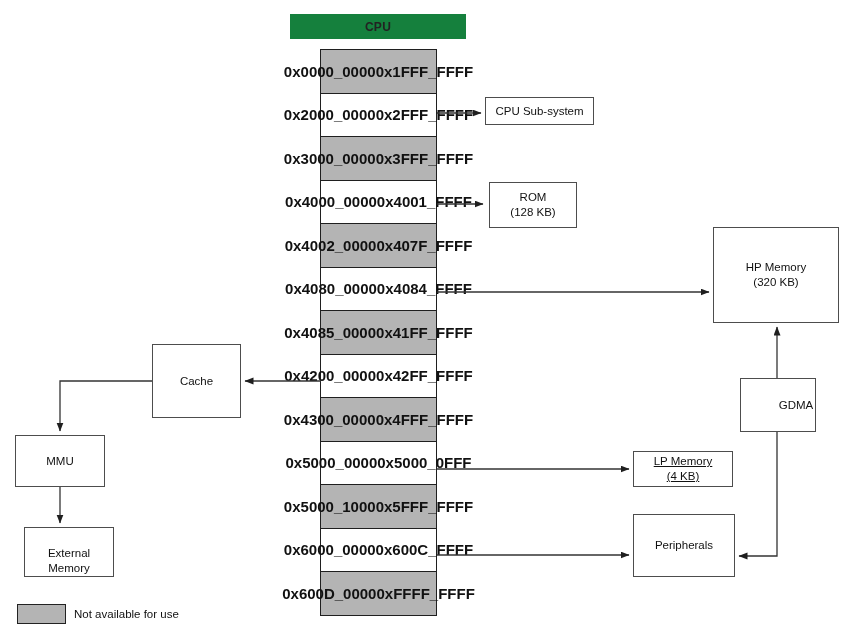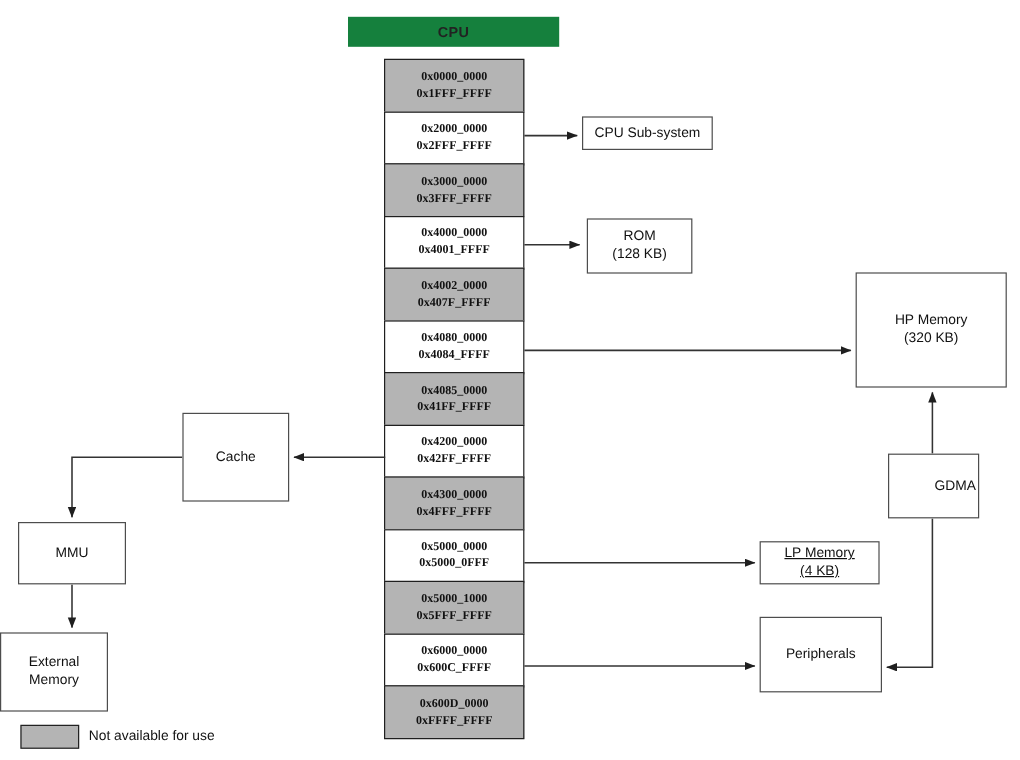--- a/index.html
+++ b/index.html
@@ -14,41 +14,41 @@
     font-size:12px;font-weight:bold;color:#222;letter-spacing:.3px;
   }
   
   #region-stack{
     position:absolute;left:320px;top:49px;width:117px;
     display:flex;flex-direction:column;
   }
   .region{
     box-sizing:border-box;height:45px;width:100%;
     border:1.5px solid #1f1f1f;margin-top:-1.5px;
-    display:flex;flex-direction:column;align-items:center;justify-content:center;
-    background:#ffffff;font-size:10px;font-weight:bold;line-height:14px;color:#111;font-family:Liberation Serif, serif;
+    display:flex;flex-direction:row;align-items:center;justify-content:center;
+    background:#ffffff;font-size:15px;font-weight:bold;line-height:14px;color:#111;
   }
   .region:first-child{margin-top:0;}
   .region.unavailable{background:#b4b4b4;}
   
   .block{
     position:absolute;box-sizing:border-box;background:#ffffff;
     border:1px solid #4d4d4d;
     display:flex;flex-direction:column;align-items:center;justify-content:center;
     font-size:11.5px;line-height:15px;color:#111;text-align:center;
   }
   #box-cpu-subsystem{left:485px;top:97px;width:109px;height:28px;}
   #box-rom{left:489px;top:182px;width:88px;height:46px;}
   #box-hp-memory{left:713px;top:227px;width:126px;height:96px;}
   #box-gdma{left:740px;top:378px;width:76px;height:54px;padding-left:36px;}
   #box-lp-memory{left:633px;top:451px;width:100px;height:36px;text-decoration:underline;}
   #box-peripherals{left:633px;top:514px;width:102px;height:63px;}
   #box-cache{left:152px;top:344px;width:89px;height:74px;text-align:right;}
   #box-mmu{left:15px;top:435px;width:90px;height:52px;}
-  #box-external-memory{left:0;top:527px;width:90px;height:66px;}
+  #box-external-memory{left:24px;top:527px;width:90px;height:50px;justify-content:flex-end;}
   #box-external-memory .blk-label{width:62px;}
   
   #connectors{position:absolute;left:0;top:0;width:850px;height:633px;pointer-events:none;}
   
   #legend{position:absolute;left:17px;top:604px;display:flex;align-items:center;}
   #legend-swatch{
     box-sizing:border-box;width:49px;height:20px;background:#b4b4b4;border:1.5px solid #222;
   }
   #legend-label{margin-left:8px;font-size:11.5px;color:#111;}
 </style>

